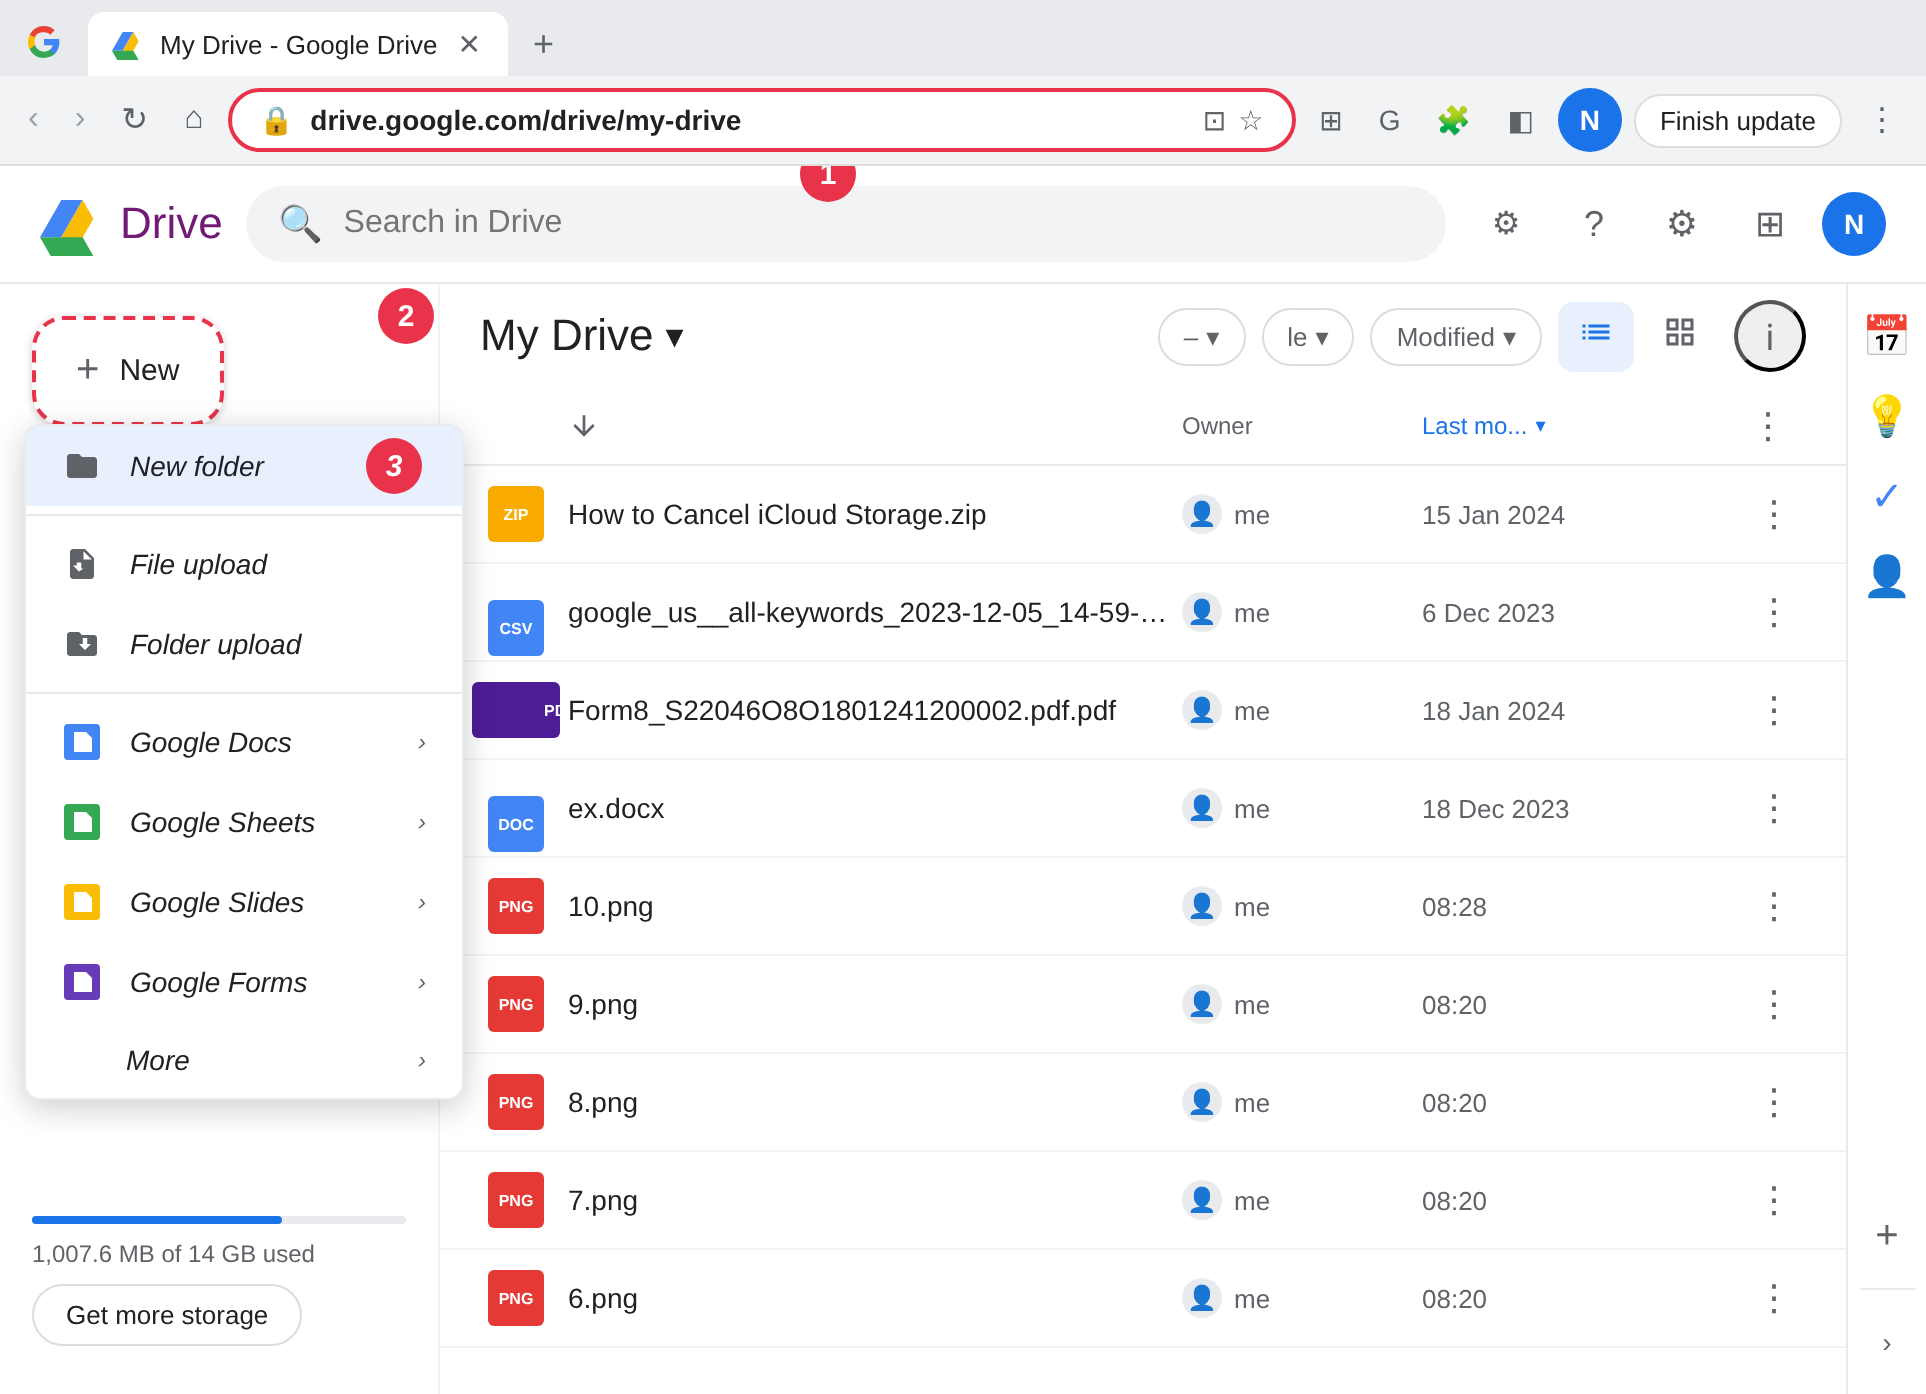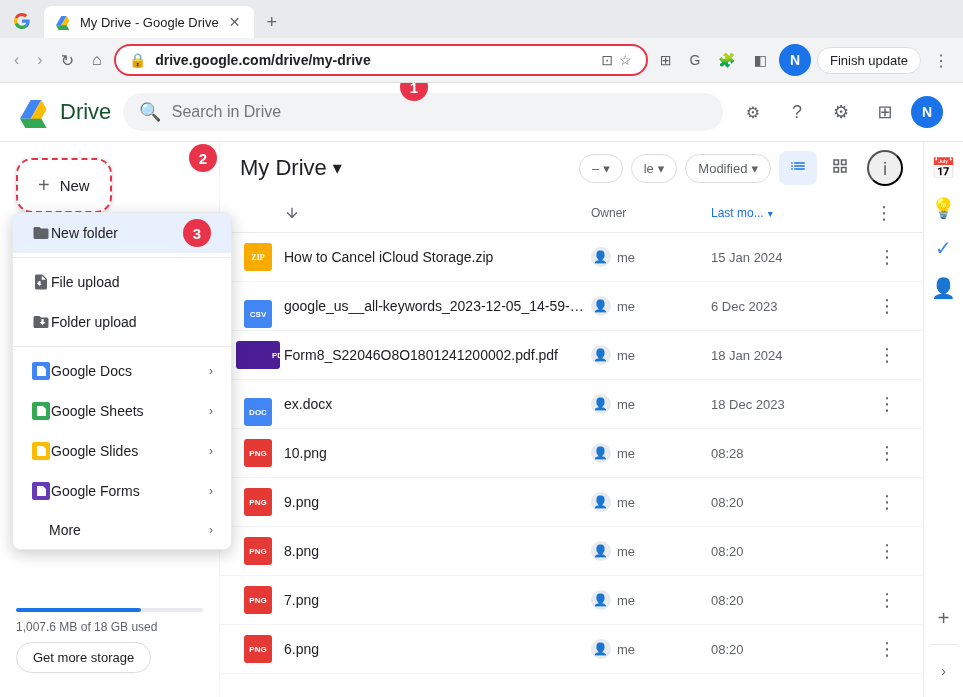--- a/index.html
+++ b/index.html
@@ -28,41 +28,41 @@
     
     .app { display: flex; flex: 1; overflow: hidden; background: #fff; }
 
     
     .sidebar { width: 220px; min-width: 220px; display: flex; flex-direction: column; padding: 12px 0; border-right: 1px solid #f1f3f4; position: relative; }
     .new-btn { display: flex; align-items: center; gap: 10px; margin: 4px 16px 8px; padding: 14px 20px; background: #fff; border-radius: 16px; box-shadow: 0 1px 4px rgba(0,0,0,0.2); font-size: 15px; font-weight: 500; color: #202124; cursor: pointer; border: 1px solid #e8eaed; position: relative; }
     .new-icon { font-size: 18px; color: #5f6368; }
 
     
     .dropdown-menu { position: absolute; left: 12px; top: 70px; background: #fff; border-radius: 8px; box-shadow: 0 4px 16px rgba(0,0,0,0.2); width: 220px; z-index: 100; overflow: hidden; border: 1px solid #e8eaed; }
-    .dropdown-item { display: flex; align-items: center; gap: 0; padding: 10px 18px; font-size: 14px; color: #202124; cursor: pointer; }
+    .dropdown-item { display: flex; align-items: center; gap: 14px; padding: 10px 18px; font-size: 14px; color: #202124; cursor: pointer; font-style: italic; }
     .dropdown-item:hover, .dropdown-item.highlighted { background: #f1f3f4; }
     .dropdown-item.highlighted { background: #e8f0fe; border-radius: 0; }
     .dropdown-icon { width: 20px; height: 20px; display: flex; align-items: center; justify-content: center; flex-shrink: 0; }
     .dropdown-divider { height: 1px; background: #e8eaed; margin: 4px 0; }
     .dropdown-arrow { margin-left: auto; color: #5f6368; font-size: 12px; }
 
     
     .storage-area { margin-top: auto; padding: 12px 16px; }
     .storage-bar-bg { height: 4px; background: #e8eaed; border-radius: 2px; margin-bottom: 8px; }
     .storage-bar-fill { height: 100%; background: #1a73e8; border-radius: 2px; width: 67%; }
     .storage-text { font-size: 12px; color: #5f6368; margin-bottom: 8px; }
     .get-storage-btn { display: block; text-align: center; border: 1px solid #dadce0; border-radius: 20px; padding: 7px 16px; font-size: 13px; color: #202124; cursor: pointer; background: #fff; }
 
     
     .main-content { flex: 1; display: flex; flex-direction: column; overflow: hidden; }
 
     
     .drive-header { display: flex; align-items: center; padding: 10px 20px; gap: 12px; border-bottom: 1px solid #e8eaed; }
     .drive-logo { display: flex; align-items: center; gap: 8px; }
-    .drive-name { font-size: 22px; color: #14532d; font-weight: 400; }
+    .drive-name { font-size: 22px; color: #701a75; font-weight: 400; }
     .search-bar { flex: 1; max-width: 700px; display: flex; align-items: center; background: #f1f3f4; border-radius: 24px; padding: 8px 16px; gap: 10px; }
     .search-bar input { border: none; background: transparent; flex: 1; font-size: 16px; color: #202124; outline: none; }
     .header-actions { display: flex; align-items: center; gap: 8px; margin-left: auto; }
     .icon-btn { width: 36px; height: 36px; display: flex; align-items: center; justify-content: center; border-radius: 50%; cursor: pointer; color: #5f6368; font-size: 18px; }
 
     
     .file-toolbar { display: flex; align-items: center; padding: 8px 20px; gap: 8px; }
     .my-drive-title { font-size: 22px; color: #202124; display: flex; align-items: center; gap: 6px; }
     .toolbar-spacer { flex: 1; }
     .view-toggle { display: flex; align-items: center; gap: 4px; }
@@ -99,21 +99,21 @@
 
     
     .address-bar-highlight { border: 2px solid #e8334a !important; }
 
     
     .file-list::-webkit-scrollbar { width: 6px; }
     .file-list::-webkit-scrollbar-thumb { background: #dadce0; border-radius: 3px; }
 
     
     .png-icon { width: 28px; height: 28px; background: #e53935; border-radius: 3px; display: flex; align-items: center; justify-content: center; color: #fff; font-size: 8px; font-weight: bold; }
-    .zip-icon { width: 28px; height: 28px; background: #f9ab00; border-radius: 3px; display: flex; align-items: center; justify-content: center; color: #fff; font-size: 8px; font-weight: bold; font-family: Liberation Serif, serif; }
+    .zip-icon { width: 28px; height: 28px; background: #f9ab00; border-radius: 3px; display: flex; align-items: center; justify-content: center; color: #fff; font-size: 8px; font-weight: bold; }
     .doc-file-icon { width: 28px; height: 28px; background: #4285f4; border-radius: 3px; display: flex; align-items: center; justify-content: center; color: #fff; font-size: 8px; font-weight: bold; margin-top: 16px; }
     .pdf-icon { width: 28px; height: 28px; background: #4c1d95; border-radius: 3px; display: flex; align-items: center; justify-content: center; color: #fff; font-size: 8px; font-weight: bold; padding-left: 44px; }
 
     
     .relative-wrapper { position: relative; display: flex; flex-direction: column; flex: 1; overflow: hidden; }
   </style>
 </head>
 <body>
 
 <div class="browser-chrome">
@@ -298,21 +298,21 @@
           <div class="dropdown-icon" style="width:18px;height:18px;"></div>
           <span>More</span>
           <span class="dropdown-arrow">›</span>
         </div>
       </div>
 
       <div class="storage-area">
         <div class="storage-bar-bg">
           <div class="storage-bar-fill"></div>
         </div>
-        <div class="storage-text">1,007.6 MB of 18 GB used</div>
+        <div class="storage-text">1,007.6 MB of 14 GB used</div>
         <button class="get-storage-btn">Get more storage</button>
       </div>
     </div>
 
     <div class="main-content">
 
       <div class="file-toolbar">
         <div class="my-drive-title">
           <span>My Drive</span>
           <span style="cursor:pointer;font-size:18px;">▾</span>

